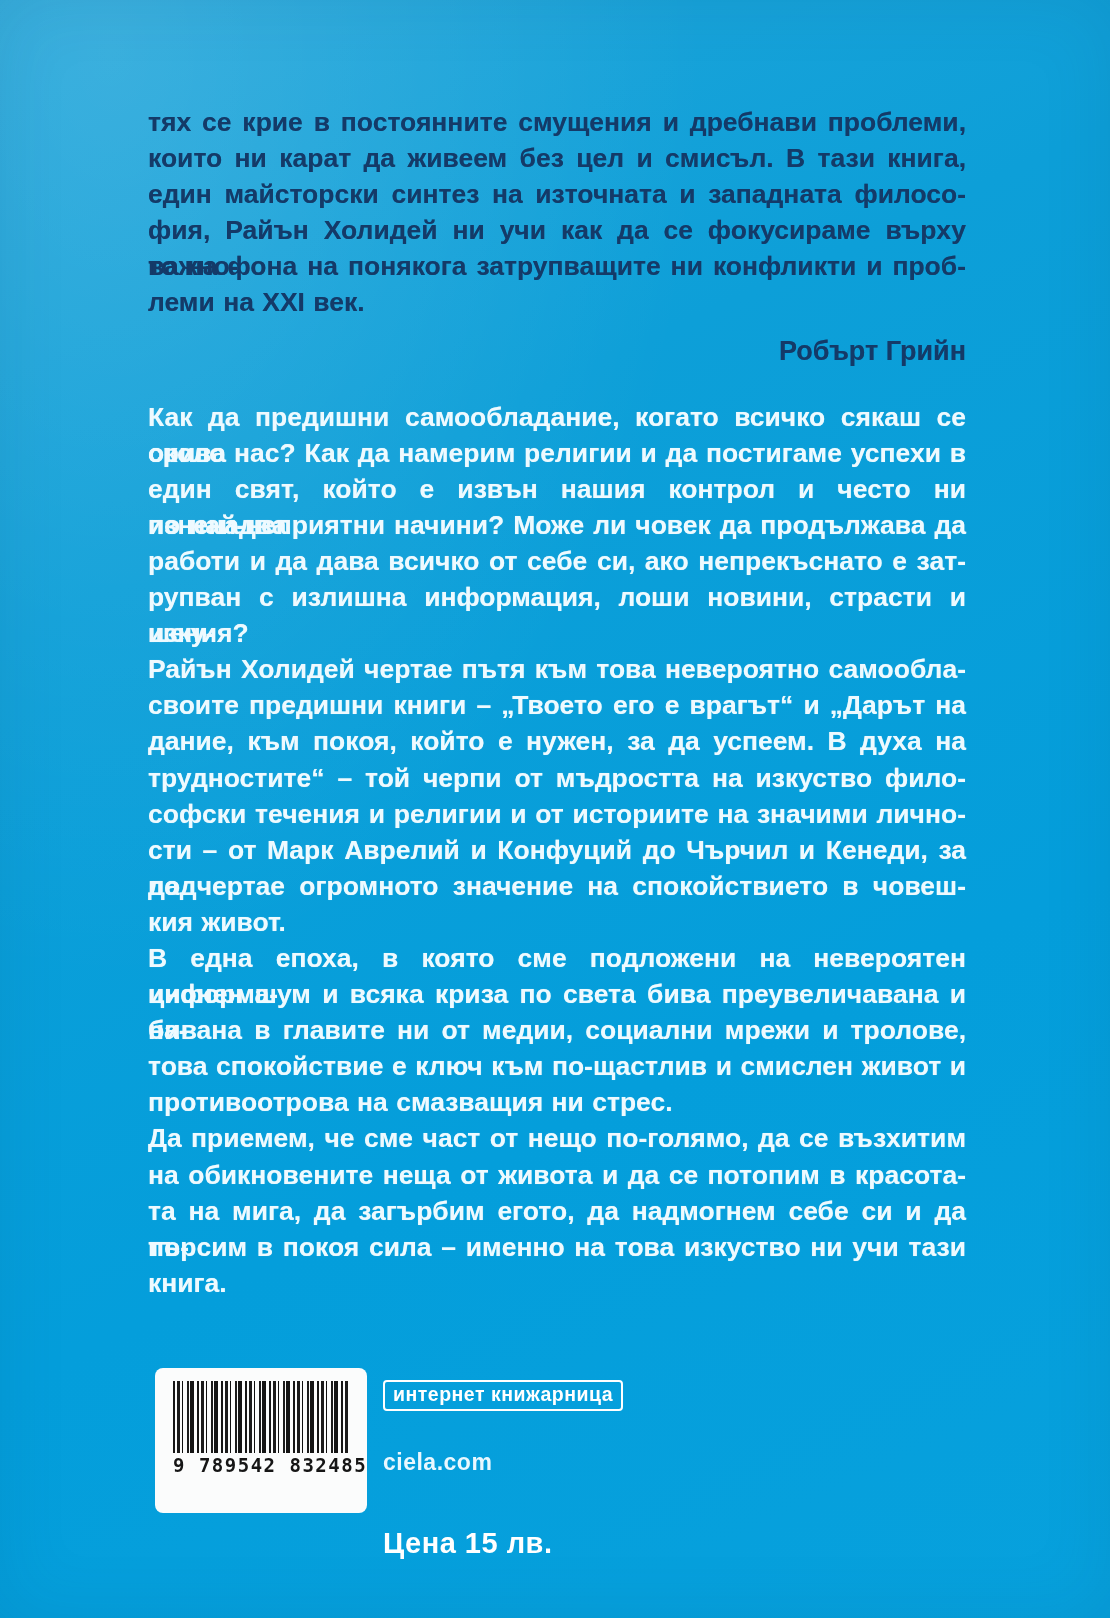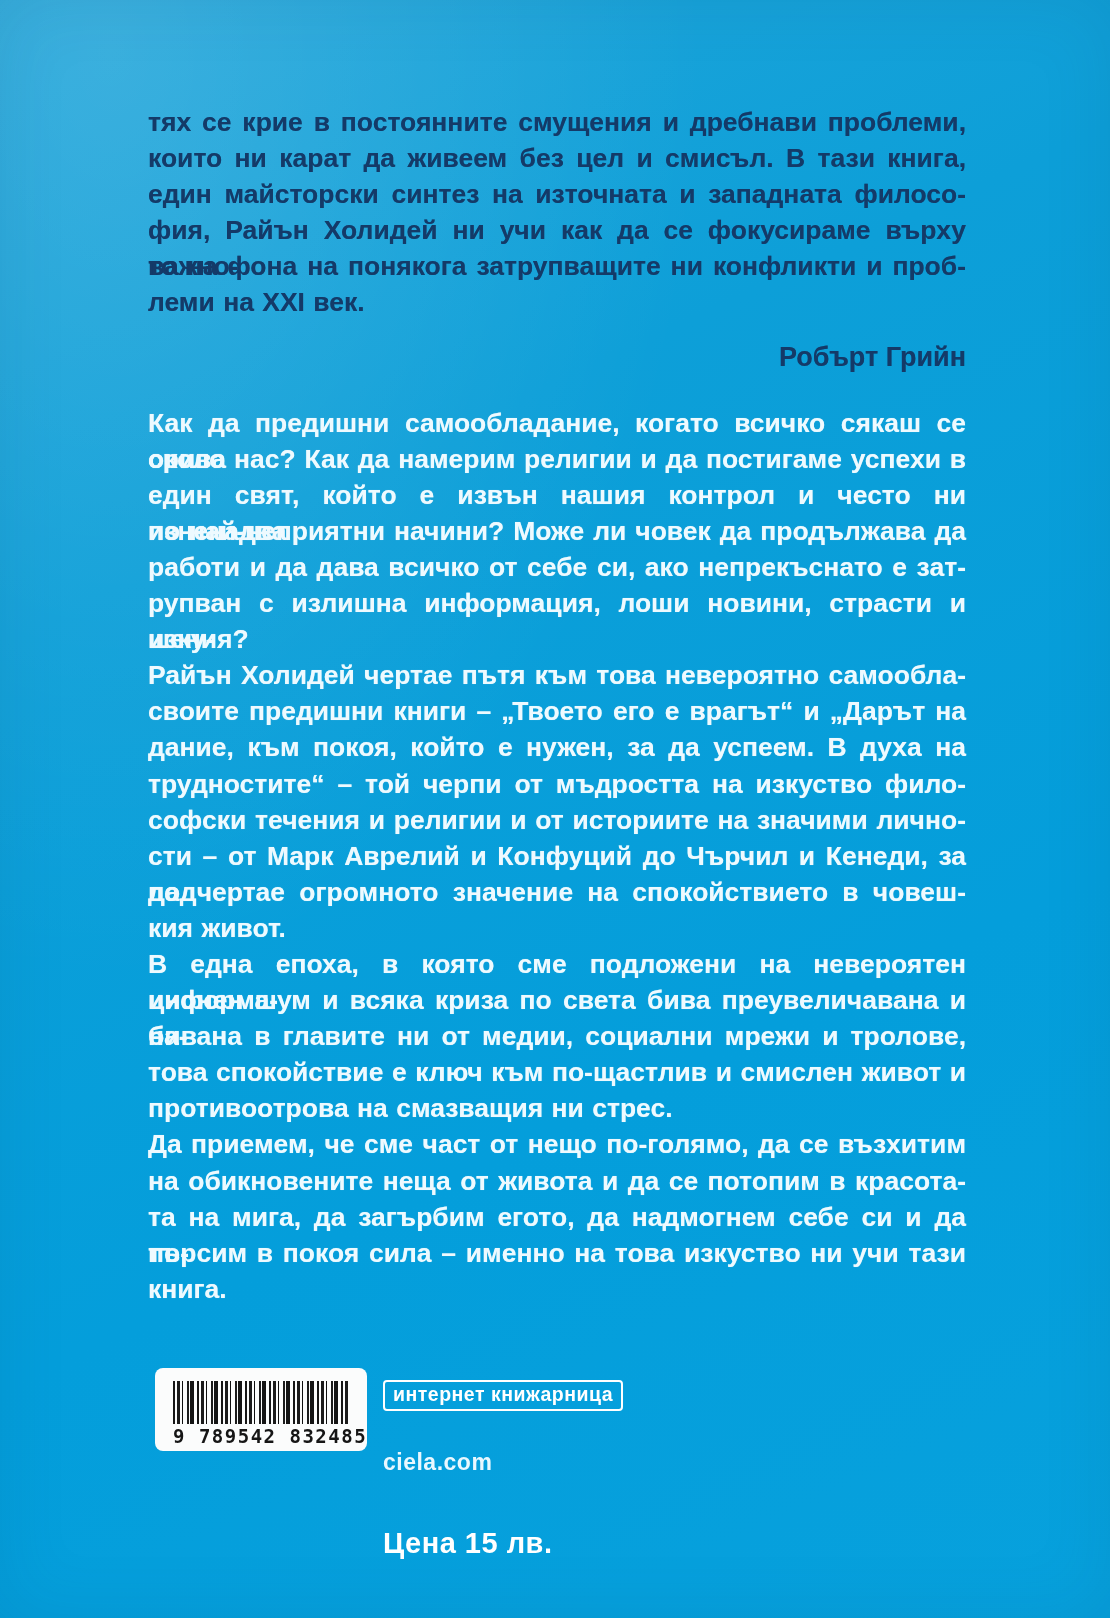--- a/index.html
+++ b/index.html
@@ -37,38 +37,38 @@
     color: #143a68;
     text-shadow: 0 0 0.6px rgba(20,58,104,0.55);
   }
   .attribution {
     font-size: 27px;
     font-weight: 700;
     color: #143a68;
     text-shadow: 0 0 0.6px rgba(20,58,104,0.55);
     text-align: right;
     line-height: 36px;
-    margin-top: 18px;
+    margin-top: 12px;
     margin-bottom: 30px;
   }
   .bodytext {
     font-size: 26.5px;
     font-weight: 700;
     color: #eefaff;
     text-shadow: 0 0 0.7px rgba(255,255,255,0.6);
   }
   .footer {
     position: absolute;
     left: 155px; top: 1368px;
     display: flex;
     align-items: flex-start;
     gap: 16px;
   }
   .barcode-box {
-    width: 212px; height: 83px;
+    width: 212px; height: 145px;
     background: #fbfcfc;
     border-radius: 8px;
     box-sizing: border-box;
     padding: 13px 18px 4px 18px;
     display: flex; flex-direction: column;
   }
   .bars {
     height: 72px;
     background-image:
       repeating-linear-gradient(90deg,

